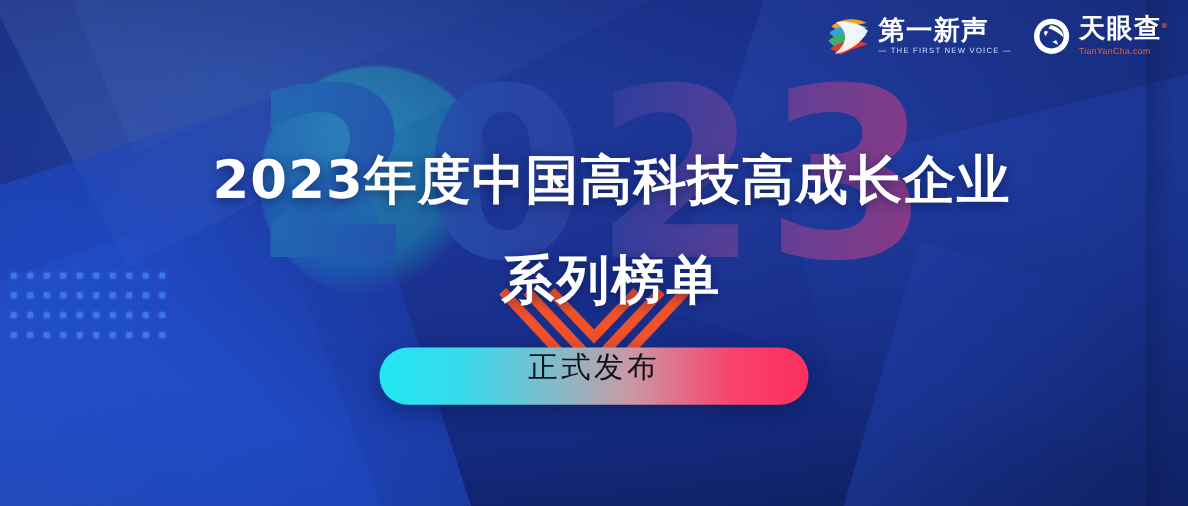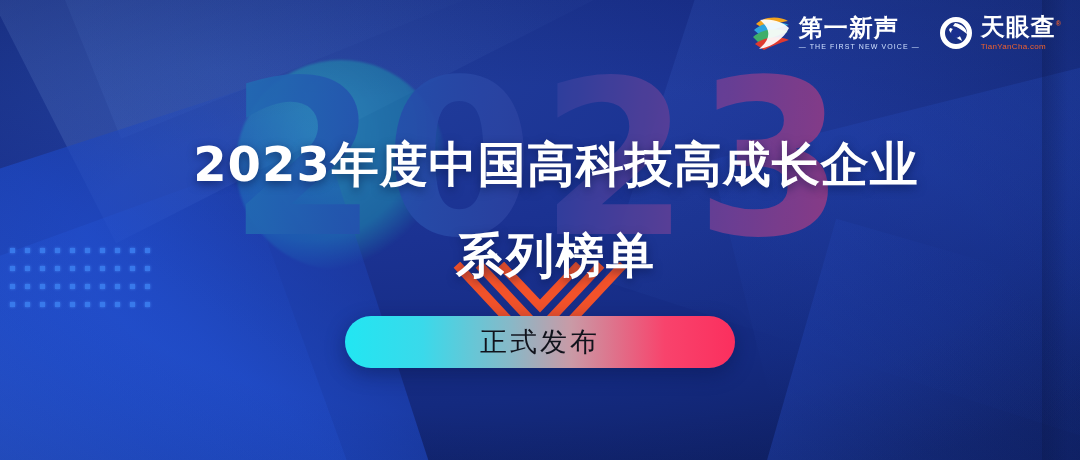--- a/index.html
+++ b/index.html
@@ -242,21 +242,21 @@
     height: 52px;
     border-radius: 26px;
     background: linear-gradient(90deg,
         #22e6f2 0%,
         #3ad9ea 20%,
         #86b9c8 42%,
         #c99aa6 58%,
         #f8436c 82%,
         #fb2f5e 100%);
     display: flex;
-    align-items: center;
+    align-items: flex-start;
     justify-content: center;
     box-shadow: 0 6px 20px rgba(8,20,70,0.45);
   }
   .badge-label {
     color: #11131c;
     font-family: "DejaVu Sans", "Liberation Sans", sans-serif;
     font-size: 27px;
     font-weight: 400;
     letter-spacing: 3px;
   }

